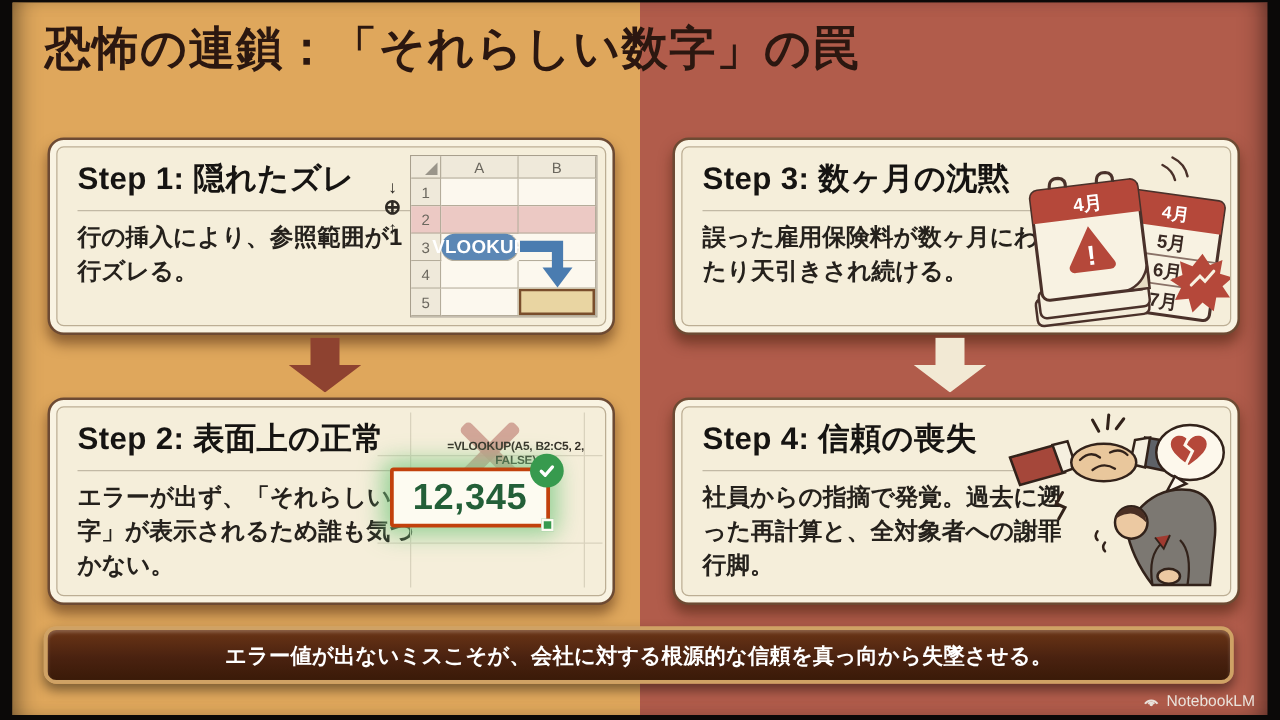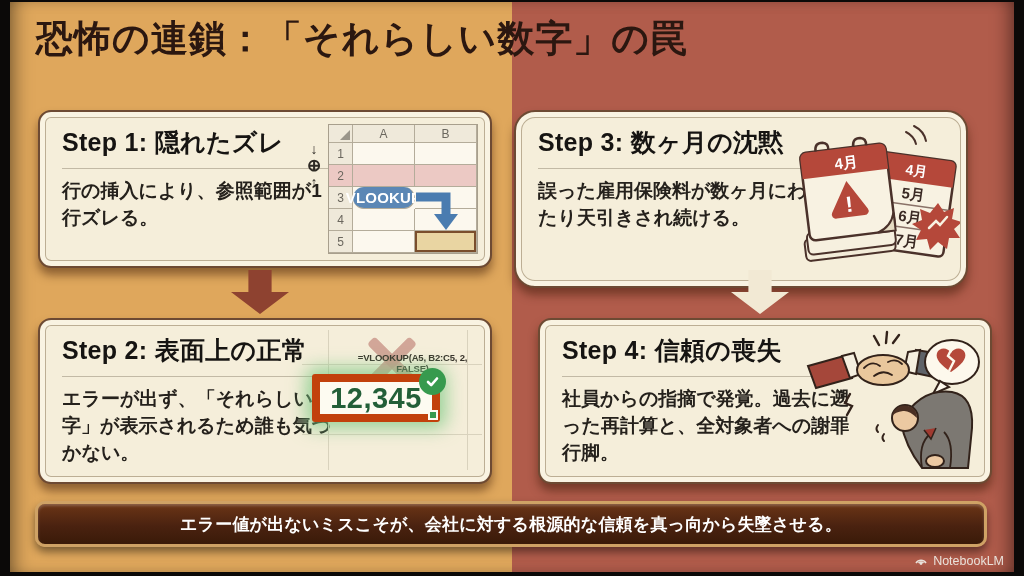--- a/index.html
+++ b/index.html
@@ -21,21 +21,21 @@
   }
 
   .card {
     position:absolute; width:454px;
     background:#f5eeda; border:2px solid #6d4a33; border-radius:13px;
     box-shadow: inset 0 0 0 5px #f9f3e2, inset 0 0 0 6px #bcae94, 0 7px 10px rgba(60,25,8,.5);
     padding:14px 16px 10px 22px;
   }
   .card1 { left:28px;  top:108px; height:158px; }
   .card2 { left:28px;  top:316px; height:166px; }
-  .card3 { left:504px; top:108px; height:178px;border-radius:21px; }
+  .card3 { left:528px; top:108px; height:158px; }
   .card4 { left:528px; top:316px; height:166px; }
 
   .step-title { font-size:25px; font-weight:700; color:#161412; letter-spacing:.3px; }
   .divider { height:1px; background:#c2b9a5; margin:9px 0 9px 0; width:268px; }
   .card3 .divider, .card4 .divider { width:282px; }
   .step-body { font-size:19px; font-weight:700; color:#25211c; line-height:1.42; width:272px; }
   .card3 .step-body, .card4 .step-body { width:288px; }
 
   
   .sheet-wrap { position:absolute; top:12px; right:10px; width:176px; height:132px; }
@@ -71,21 +71,21 @@
   .gl-v1 { top:0; bottom:0; left:26px; width:1px; }
   .gl-v2 { top:0; bottom:0; right:14px; width:1px; }
   .formula-x { position:absolute; top:2px; left:58px; width:64px; height:58px; }
   .formula-x span { position:absolute; left:2px; top:24px; width:60px; height:11px;
        background:#cb998c; border-radius:4px; opacity:.85; }
   .formula-x .x1 { transform:rotate(45deg); }
   .formula-x .x2 { transform:rotate(-45deg); }
   .formula-text { position:absolute; top:22px; left:0; width:180px; text-align:center;
        font-size:9.5px; font-weight:700; color:#37322a; letter-spacing:-.2px;padding-left:41px; }
   .value-cell { position:absolute; top:44px; left:10px; width:128px; height:48px;
-       background:#fdfbf1; border:8px solid #c2410c; border-radius:3px;
+       background:#fdfbf1; border:3px solid #c2410c; border-radius:3px;
        display:flex; align-items:center; justify-content:center;
        box-shadow:0 0 18px 6px rgba(120,200,130,.75);
   }
   .value-text { font-size:29px; font-weight:700; color:#235f38; letter-spacing:.5px; }
   .check-badge { position:absolute; top:-14px; right:-14px; width:27px; height:27px;
        background:#379a4e; border-radius:50%; display:flex; align-items:center; justify-content:center; }
   .cell-handle { position:absolute; right:-6px; bottom:-6px; width:10px; height:10px;
        background:#379a4e; border:2px solid #fdfbf1; }
 
   

